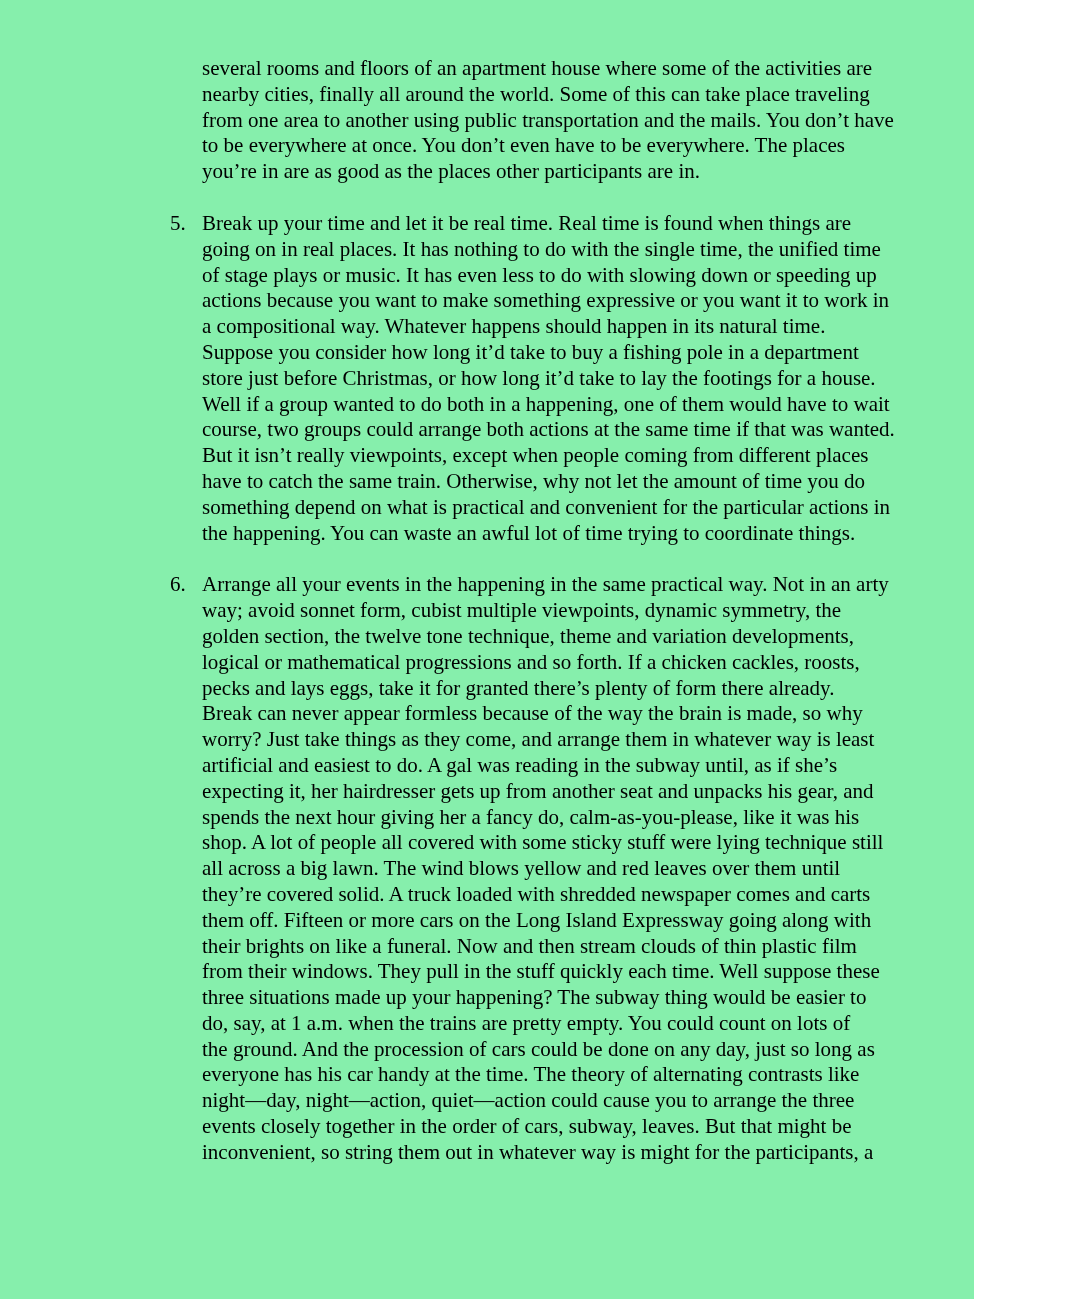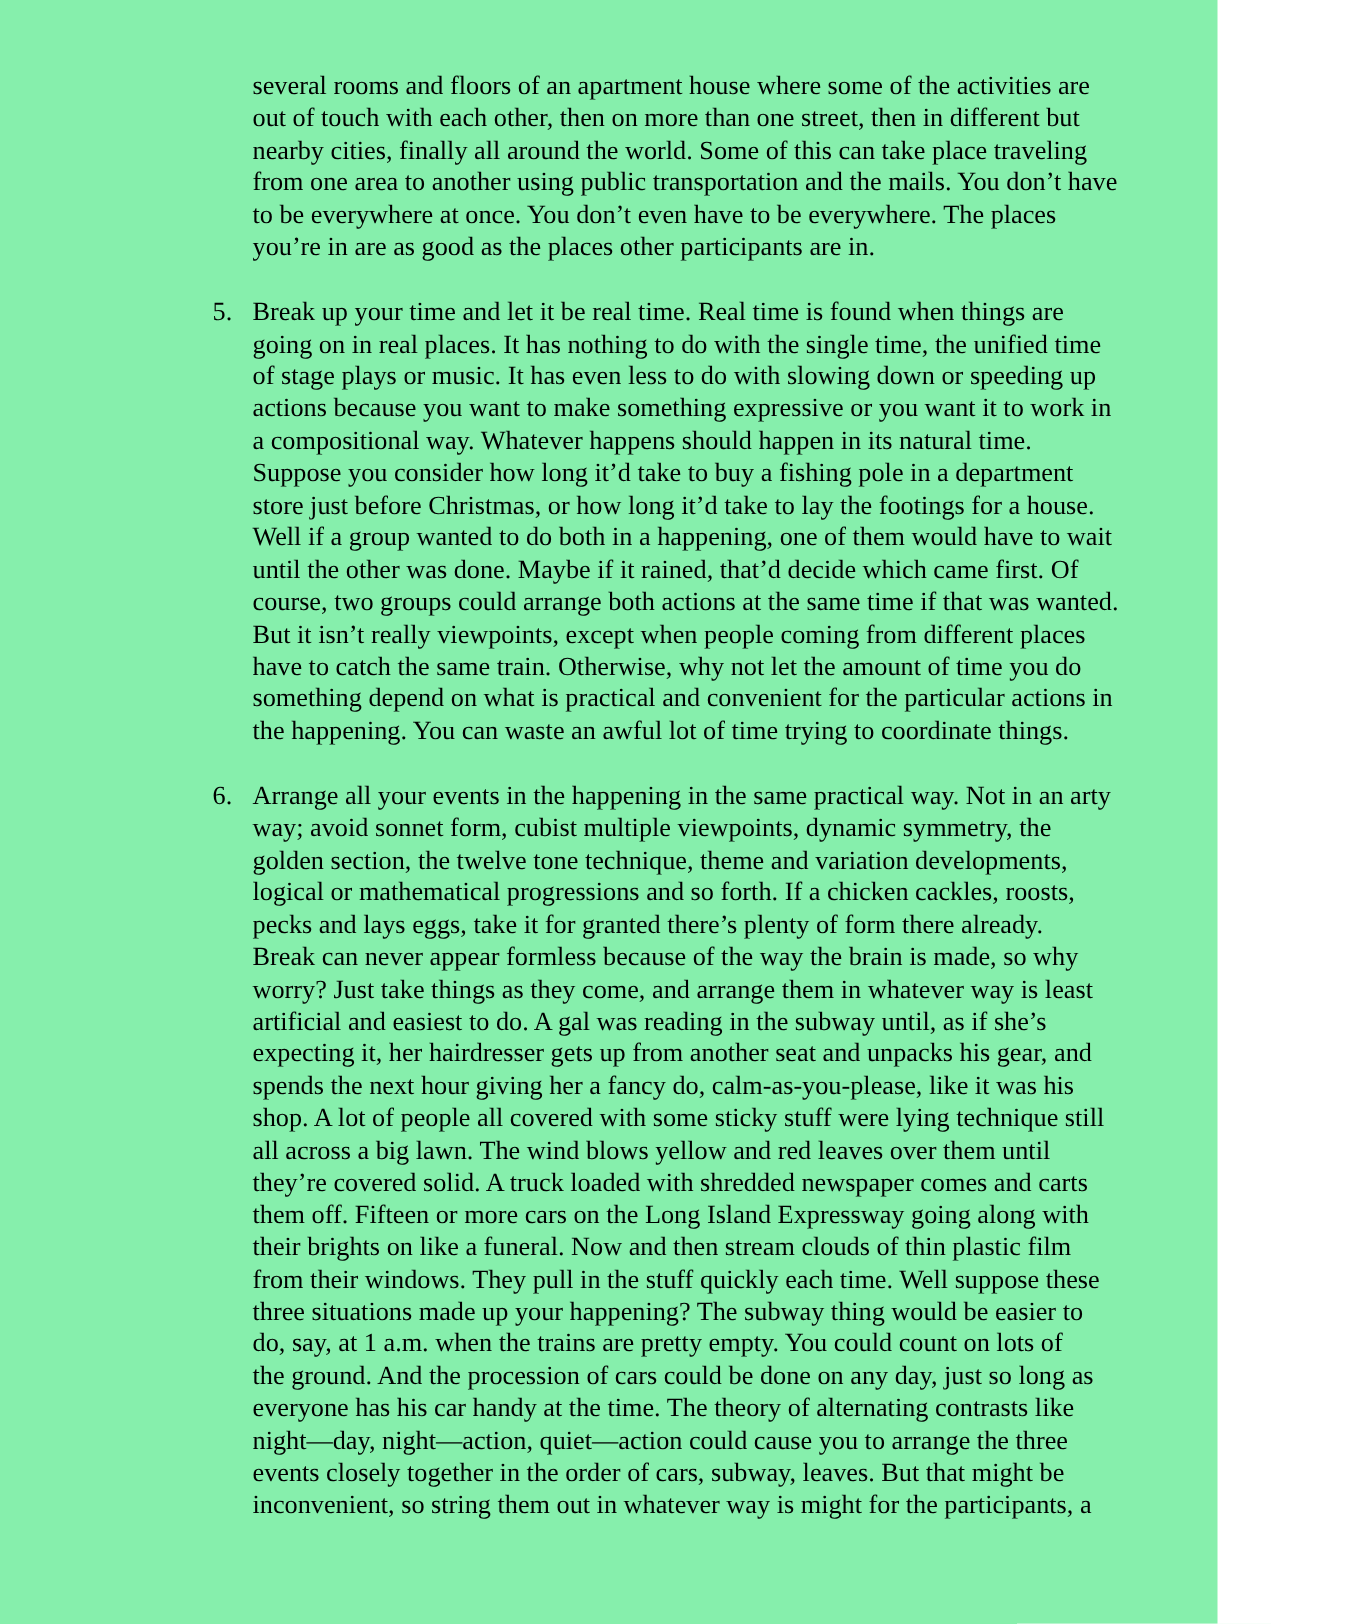--- a/index.html
+++ b/index.html
@@ -47,39 +47,37 @@
   }
 </style>
 </head>
 <body>
 
 <div class="page">
   <div class="content">
 
     <div class="block paragraph">
         <div class="line">several rooms and floors of an apartment house where some of the activities are</div>
-        <div class="line">out of touch with each other, then on more than one street, then in different but</div>
         <div class="line">nearby cities, finally all around the world. Some of this can take place traveling</div>
         <div class="line">from one area to another using public transportation and the mails. You don’t have</div>
         <div class="line">to be everywhere at once. You don’t even have to be everywhere. The places</div>
         <div class="line">you’re in are as good as the places other participants are in.</div>
       </div>
 
     <div class="block list-item">
       <div class="num">5.</div>
       <div class="item-text">
           <div class="line">Break up your time and let it be real time. Real time is found when things are</div>
           <div class="line">going on in real places. It has nothing to do with the single time, the unified time</div>
           <div class="line">of stage plays or music. It has even less to do with slowing down or speeding up</div>
           <div class="line">actions because you want to make something expressive or you want it to work in</div>
           <div class="line">a compositional way. Whatever happens should happen in its natural time.</div>
           <div class="line">Suppose you consider how long it’d take to buy a fishing pole in a department</div>
           <div class="line">store just before Christmas, or how long it’d take to lay the footings for a house.</div>
           <div class="line">Well if a group wanted to do both in a happening, one of them would have to wait</div>
-          <div class="line">until the other was done. Maybe if it rained, that’d decide which came first. Of</div>
           <div class="line">course, two groups could arrange both actions at the same time if that was wanted.</div>
           <div class="line">But it isn’t really viewpoints, except when people coming from different places</div>
           <div class="line">have to catch the same train. Otherwise, why not let the amount of time you do</div>
           <div class="line">something depend on what is practical and convenient for the particular actions in</div>
           <div class="line">the happening. You can waste an awful lot of time trying to coordinate things.</div>
         </div>
     </div>
 
     <div class="block list-item">
       <div class="num">6.</div>

